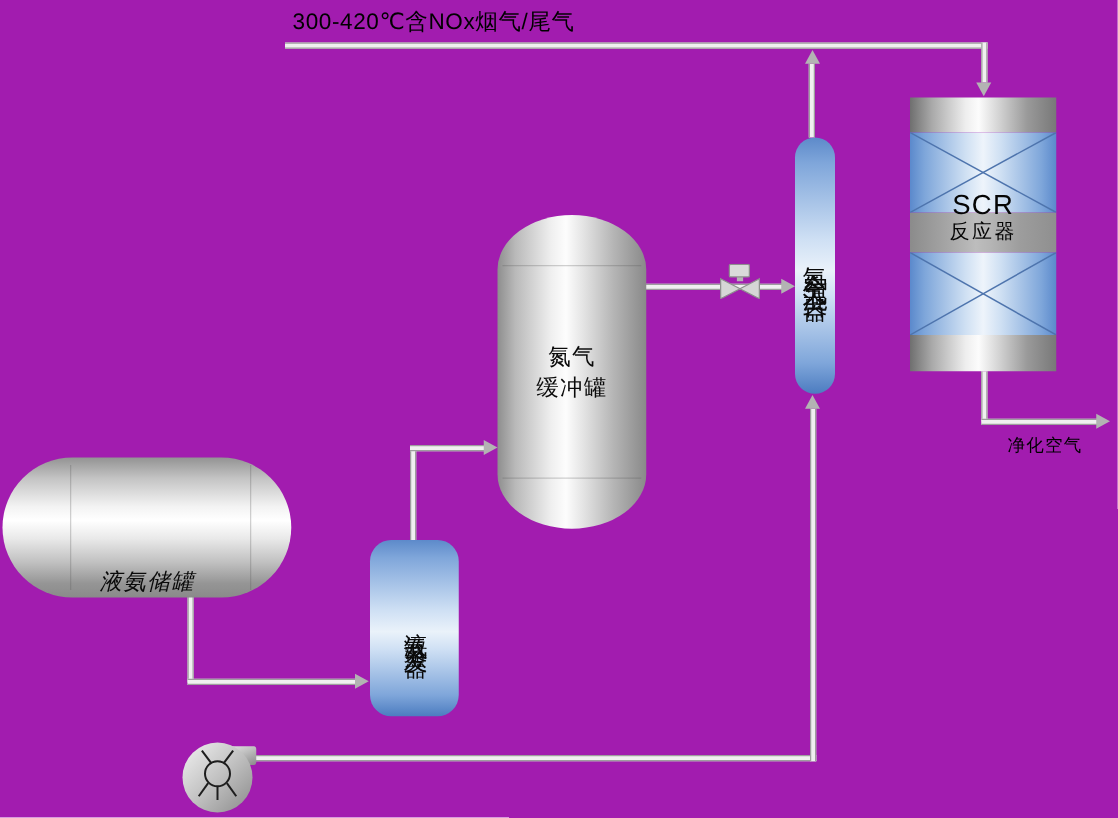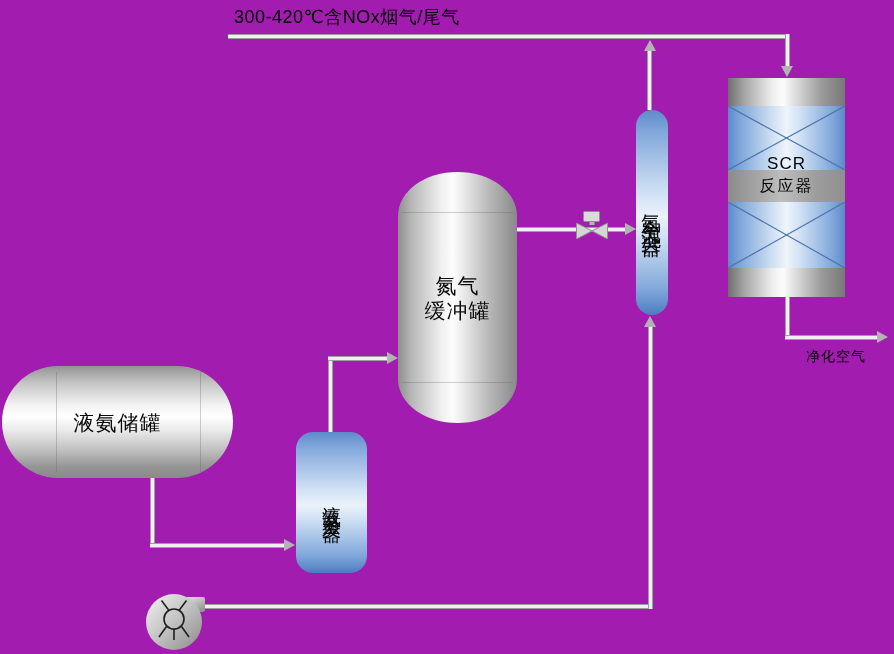--- a/index.html
+++ b/index.html
@@ -22,32 +22,32 @@
   .arr { position:absolute; width:0; height:0; z-index:3; }
   .arr.right { border-top:6px solid transparent; border-bottom:6px solid transparent; border-left:11px solid #b3b3b3; }
   .arr.down  { border-left:6px solid transparent; border-right:6px solid transparent; border-top:11px solid #b3b3b3; }
   .arr.up    { border-left:6px solid transparent; border-right:6px solid transparent; border-bottom:11px solid #b3b3b3; }
 
   
   .htank {
     position:absolute; left:2px; top:366px; width:231px; height:112px;
     border-radius:56px; z-index:2;
     background:linear-gradient(180deg,#939393 0%,#c4c4c4 15%,#f3f3f3 35%,#ffffff 45%,#e9e9e9 58%,#c0c0c0 75%,#959595 90%,#8a8a8a 100%);
-    display:flex; align-items:center; justify-content:center;
+    display:flex; align-items:flex-end; justify-content:center;font-style:italic;
   }
   .seam-v { position:absolute; top:6px; bottom:6px; width:1px; background:rgba(90,90,90,0.28); }
   .seam-h { position:absolute; left:4px; right:4px; height:1px; background:rgba(90,90,90,0.28); }
 
   .vtank {
     position:absolute; left:398px; top:172px; width:119px; height:251px;
     border-radius:60px / 44px; z-index:2;
     background:linear-gradient(90deg,#8e8e8e 0%,#b9b9b9 12%,#efefef 36%,#fdfdfd 46%,#e3e3e3 58%,#b5b5b5 78%,#898989 100%);
     display:flex; align-items:center; justify-content:center;
   }
-  .eq-label { font-size:21px; color:#0a0a0a; text-align:center; line-height:25px; letter-spacing:1px; }
+  .eq-label { font-size:18px; color:#0a0a0a; text-align:center; line-height:25px; letter-spacing:1px; }
 
   .blue-vessel {
     position:absolute; z-index:2;
     background:linear-gradient(180deg,#5d8aca 0%,#7fa6da 10%,#cfe0f4 40%,#eaf2fa 52%,#cfe0f4 62%,#7fa6da 88%,#4c7cc0 100%);
     display:flex; align-items:center; justify-content:center;
   }
   .evap  { left:296px; top:432px; width:71px; height:141px; border-radius:17px; }
   .mixer { left:636px; top:110px; width:32px; height:205px; border-radius:16px; }
   .vtext {
     writing-mode:vertical-rl; text-orientation:upright;
@@ -64,21 +64,21 @@
     height:32px;
     background:linear-gradient(90deg,#8b8b8b 0%,#a5a5a5 25%,#bdbdbd 45%,#b5b5b5 55%,#9d9d9d 75%,#8f8f8f 100%);
   }
   .metal-band.bottom { height:29px; }
   .catalyst {
     position:relative;
     background:linear-gradient(90deg,#5b89cc 0%,#7ea6da 10%,#cfe0f3 38%,#eef4fb 50%,#cfe0f3 62%,#7ea6da 90%,#5b89cc 100%);
   }
   .catalyst svg { position:absolute; left:0; top:0; width:100%; height:100%; }
   .reactor-label { position:absolute; top:76px; left:0; width:100%; text-align:center; color:#050505; }
-  .reactor-label .l1 { font-size:17px; line-height:20px; letter-spacing:1px; }
+  .reactor-label .l1 { font-size:22px; line-height:20px; letter-spacing:1px; }
   .reactor-label .l2 { font-size:16px; line-height:24px; letter-spacing:2px; }
 
   .valve-svg { position:absolute; left:576px; top:211px; z-index:3; }
   .fan-svg { position:absolute; left:145px; top:592px; z-index:2; }
 </style>
 </head>
 <body>
 
 <div class="canvas">
 

